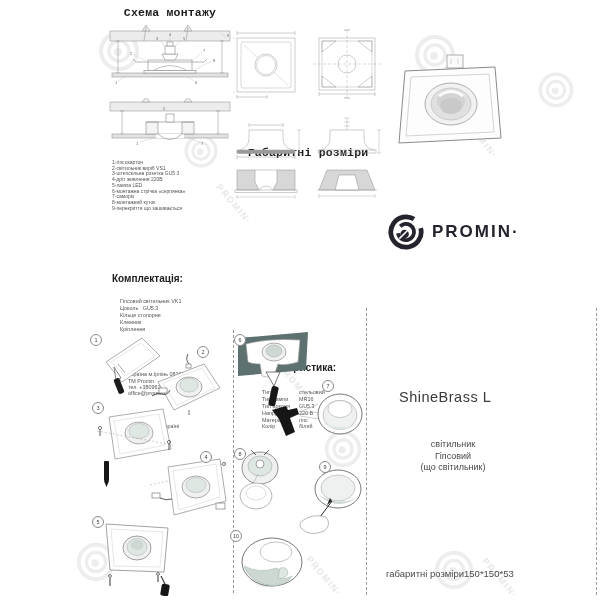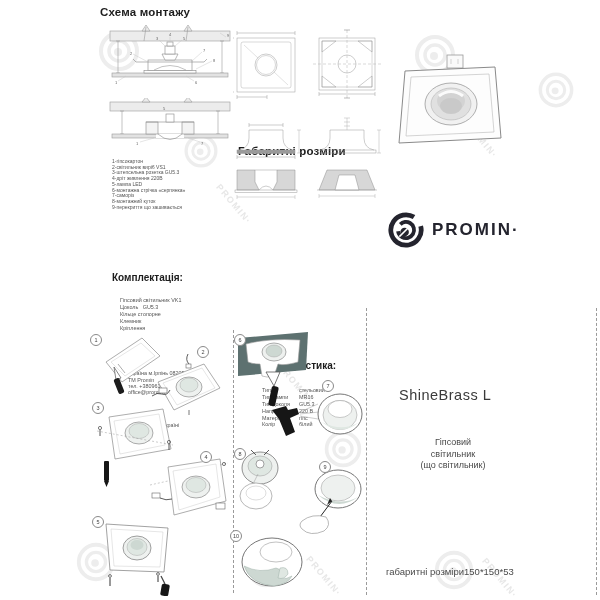--- a/index.html
+++ b/index.html
@@ -1,19 +1,19 @@
 <!DOCTYPE html>
 <html><head>
 <meta charset="utf-8">
 <style>
   html,body{margin:0;padding:0;background:#888;}
   #page{position:relative;width:600px;height:600px;background:#ffffff;overflow:hidden;
         font-family:"Liberation Sans",sans-serif;color:#3f3f3f;}
   .abs{position:absolute;}
-  .h1{font-weight:bold;color:#1c1c1c;font-size:11.5px;text-align:left;letter-spacing:.2px;}
+  .h1{font-weight:bold;color:#1c1c1c;font-size:11.5px;text-align:center;letter-spacing:.2px;font-family:Liberation Mono, monospace;}
   .h2{font-weight:bold;color:#1c1c1c;font-size:10px;}
   .tiny{font-size:5px;line-height:5.7px;color:#555;}
   .small{font-size:5.4px;line-height:6.8px;color:#555;white-space:pre;}
   .addr{font-size:5.4px;line-height:6.2px;color:#555;}
   .badge{position:absolute;width:10px;height:10px;border:1px solid #8a8a8a;border-radius:50%;
          font-size:5.5px;display:flex;align-items:center;justify-content:center;color:#444;background:#fff;z-index:3;}
   .dash{position:absolute;width:0;border-left:1px dashed #9a9a9a;}
   .wmt{position:absolute;color:#e7e7e7;font-weight:bold;font-size:9px;letter-spacing:1.5px;
        transform:rotate(50deg);transform-origin:left top;white-space:nowrap;z-index:0;}
   .charrow{display:flex;font-size:5.4px;line-height:6.8px;color:#555;}
@@ -315,22 +315,22 @@
     <ellipse cx="55" cy="50" rx="26" ry="21" fill="#f1f1f1" stroke="#9a9a9a" stroke-width="0.8"></ellipse>
     <ellipse cx="55" cy="50" rx="20" ry="16" fill="#e0e0e0" stroke="#aaa" stroke-width="0.5"></ellipse>
     <ellipse cx="55" cy="47" rx="14" ry="11" fill="#d3d3d3"></ellipse>
     <path d="M43,42 Q55,33 67,42" stroke="#fbfbfb" stroke-width="3" fill="none"></path>
     <ellipse cx="55" cy="52" rx="11" ry="8" fill="#c9c9c9"></ellipse>
   </svg>
 
   <div class="abs content" style="left:399px;top:146px;font-size:14.5px;color:#3a3a3a;letter-spacing:.5px;">ShineBrass L</div>
 
   <div class="abs content" style="left:390px;top:180px;width:126px;text-align:center;font-size:9px;line-height:11.5px;color:#4a4a4a;">
+    <div>світильник</div>
     <div>Гіпсовий</div>
-    <div>світильник</div>
     <div>(що світильник)</div>
   </div>
 
   <div class="abs content" style="left:386px;top:274px;font-size:9.5px;color:#4a4a4a;">габаритні розміри150*150*53</div>
 
   <div class="dash" style="left:233px;top:330px;height:263px;"></div>
   <div class="dash" style="left:366px;top:308px;height:287px;"></div>
   <div class="dash" style="left:596px;top:308px;height:287px;"></div>
 
   <div class="badge" style="left:90px;top:334px">1</div>

